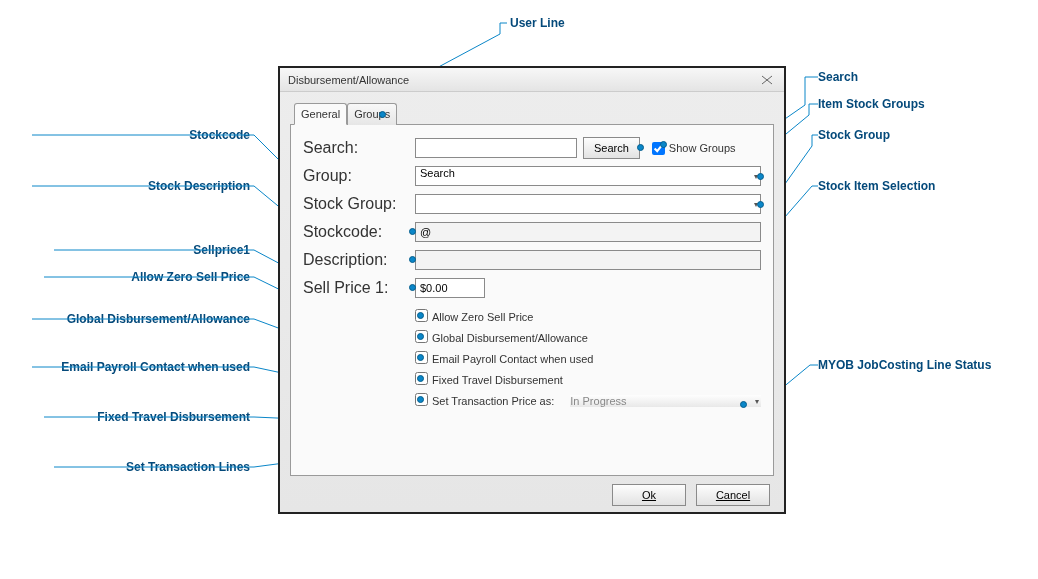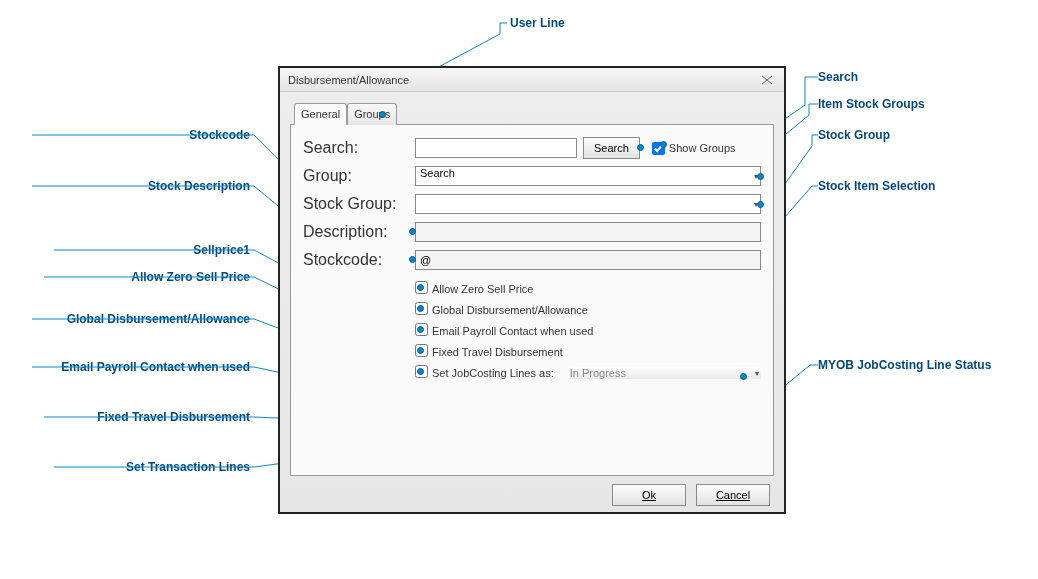--- a/index.html
+++ b/index.html
@@ -236,35 +236,42 @@
     <div class="row">
       <label class="fld">Stock Group:</label>
       <div class="combo">
         <span></span>
         <span class="arrow">▾</span>
         <span class="marker" style="right:-4px; top:6px; position:absolute;"></span>
       </div>
     </div>
 
     <div class="row">
+      <label class="fld">Stockcode:</label>
+      <div style="position:relative; flex:1; display:flex;">
+        <span class="marker" style="left:-6px; top:6px;"></span>
+        <input type="text" class="readonly" style="flex: 1 1 0%; background: rgb(243, 243, 243);" readonly="" value="@">
+      </div>
+    </div>
+
+    <div class="row">
       <label class="fld">Description:</label>
       <div style="position:relative; flex:1; display:flex;">
         <span class="marker" style="left:-6px; top:6px;"></span>
         <input type="text" class="readonly" style="flex: 1 1 0%; background: rgb(243, 243, 243);" readonly="" value="">
       </div>
     </div>
 
     <div class="row">
-      <label class="fld">Stockcode:</label>
-      <div style="position:relative; flex:1; display:flex;">
+      <label class="fld">Sell Price 1:</label>
+      <div style="position:relative; display:flex;">
         <span class="marker" style="left:-6px; top:6px;"></span>
-        <input type="text" class="readonly" style="flex: 1 1 0%; background: rgb(243, 243, 243);" readonly="" value="@">
-      </div>
-    </div>
-
+        <input type="text" style="width: 70px;" value="$0.00">
+      </div>
+    </div>
 
     <div style="height:4px"></div>
 
     <div style="margin-left:112px; position:relative;">
       <div class="check">
         <span style="position:relative"><input type="checkbox" style=""><span class="marker" style="left:2px; top:3px; position:absolute;"></span></span>
         <span>Allow Zero Sell Price</span>
       </div>
       <div class="check">
         <span style="position:relative"><input type="checkbox" style=""><span class="marker" style="left:2px; top:3px; position:absolute;"></span></span>
@@ -273,21 +280,21 @@
       <div class="check">
         <span style="position:relative"><input type="checkbox" style=""><span class="marker" style="left:2px; top:3px; position:absolute;"></span></span>
         <span>Email Payroll Contact when used</span>
       </div>
       <div class="check">
         <span style="position:relative"><input type="checkbox" style=""><span class="marker" style="left:2px; top:3px; position:absolute;"></span></span>
         <span>Fixed Travel Disbursement</span>
       </div>
       <div class="check" style="align-items:center;">
         <span style="position:relative"><input type="checkbox" style=""><span class="marker" style="left:2px; top:3px; position:absolute;"></span></span>
-        <span>Set JobCosting Lines as:</span>
+        <span>Set Transaction Price as:</span>
         <div style="width:8px"></div>
         <div class="combo" style="width:150px; color:#888; position:relative;">
           <span>In Progress</span>
           <span class="arrow">▾</span>
           <span class="marker" style="right:14px; top:6px; position:absolute;"></span>
         </div>
       </div>
     </div>
 
   </div>

